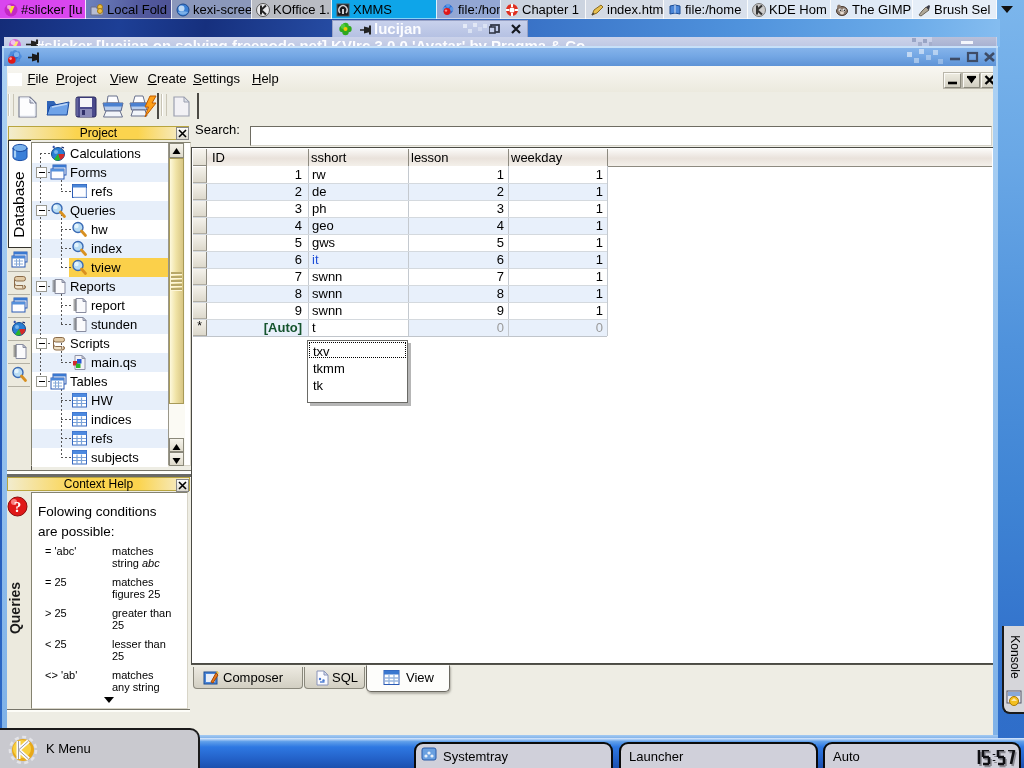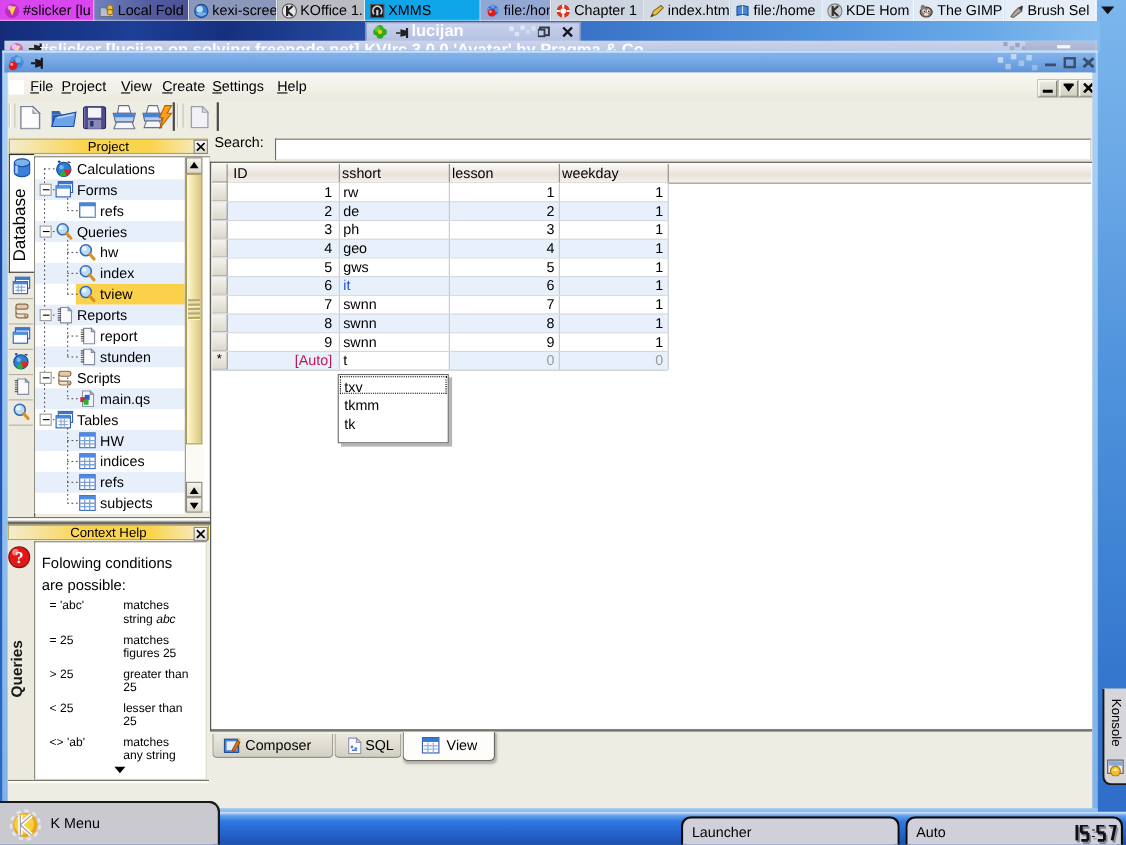--- a/index.html
+++ b/index.html
@@ -637,21 +637,21 @@
 <div class="ab" style="left:199px;top:236px;width:401px;height:17px;background:#fff;"></div>
 <div class="mark" style="left:186px;top:236px;"></div>
 <div class="cell num" style="left:199px;top:236px;width:96px;color:#000;">9</div>
 <div class="cell" style="left:305px;top:236px;width:94px;color:#000;">swnn</div>
 <div class="cell num" style="left:401px;top:236px;width:96px;color:#000;">9</div>
 <div class="cell num" style="left:501px;top:236px;width:95px;color:#000;">1</div>
 <div class="ab" style="left:199px;top:253px;width:401px;height:17px;background:#e8f0fb;"></div>
 <div class="mark" style="left:186px;top:253px;">
           <div style="font-size:12px;line-height:15px;text-align:center;color:#000;">*</div>
         </div>
-<div class="cell num" style="left:199px;top:253px;width:96px;color:#be185d;">[Auto]</div>
+<div class="cell num" style="left:199px;top:253px;width:96px;color:#14532d;font-weight:bold;">[Auto]</div>
 <div class="ab" style="left:301px;top:253px;width:100px;height:17px;background:#fff;"></div>
 <div class="cell" style="left:305px;top:253px;width:94px;color:#000;">t</div>
 <div class="cell num" style="left:401px;top:253px;width:96px;color:#9a9a9a;">0</div>
 <div class="cell num" style="left:501px;top:253px;width:95px;color:#9a9a9a;">0</div>
 <div class="ab" style="left:301px;top:100px;width:1px;height:170px;background:#c4c9cf;"></div>
 <div class="ab" style="left:401px;top:100px;width:1px;height:170px;background:#c4c9cf;"></div>
 <div class="ab" style="left:501px;top:100px;width:1px;height:170px;background:#c4c9cf;"></div>
 <div class="ab" style="left:600px;top:100px;width:1px;height:170px;background:#c4c9cf;"></div>
 <div class="ab" style="left:186px;top:117px;width:414px;height:1px;background:#d4d9de;"></div>
 <div class="ab" style="left:186px;top:134px;width:414px;height:1px;background:#d4d9de;"></div>
@@ -703,20 +703,26 @@
 <div class="ab" style="left:-15px;top:24px;width:52px;height:14px;transform:rotate(90deg);font-size:12px;color:#000;text-align:center;">Konsole</div>
 <svg class="ab" style="left:2px;top:64px;" width="16" height="16">
       <rect x="1" y="1" width="14" height="12" fill="#e8e8ee" stroke="#556"></rect>
       <rect x="2" y="2" width="12" height="4" fill="#88a8d8"></rect>
       <circle cx="8" cy="11" r="4.5" fill="#f4c020" stroke="#a87808"></circle>
       <path d="M5 11 L8 8 L11 11" fill="#fff" opacity=".6"></path>
     </svg>
 </div>
 
 <div class="ab" id="kicker" style="left:0;top:738px;width:1024px;height:30px;background:linear-gradient(180deg,#dceafc 0%,#5f9fea 12%,#2e78e2 30%,#2361c8 70%,#1c50ae 100%);">
+<div class="kt" style="left:414px;width:199px;"><svg width="16" height="14" style="margin:3px 0 0 5px;">
+        <rect x="1" y="1" width="14" height="12" rx="2" fill="#6aa0e0" stroke="#2a5aa8"></rect>
+        <circle cx="5" cy="9" r="1.6" fill="#e8f0fa"></circle>
+        <circle cx="8" cy="6" r="1.6" fill="#e8f0fa"></circle>
+        <circle cx="11" cy="9" r="1.6" fill="#e8f0fa"></circle>
+      </svg><span style="position:absolute;left:27px;top:5px;">Systemtray</span></div>
 <div class="kt" style="left:619px;width:199px;">
       <span style="position:absolute;left:8px;top:5px;">Launcher</span>
     </div>
 <div class="kt" style="left:823px;width:198px;">
       <span style="position:absolute;left:8px;top:5px;">Auto</span>
 <svg style="position:absolute;left:152px;top:6px;" width="42" height="18">
 <g fill="none" stroke="#8a8a92" stroke-width="2.6" transform="translate(1.5,2)">
           <path d="M2 0 L2 14"></path>
           <path d="M6 0 L12 0 M6 0 L6 7 M6 7 L12 7 M12 7 L12 14 M6 14 L12 14"></path>
           <path d="M17 4 L17 5 M17 10 L17 11"></path>

